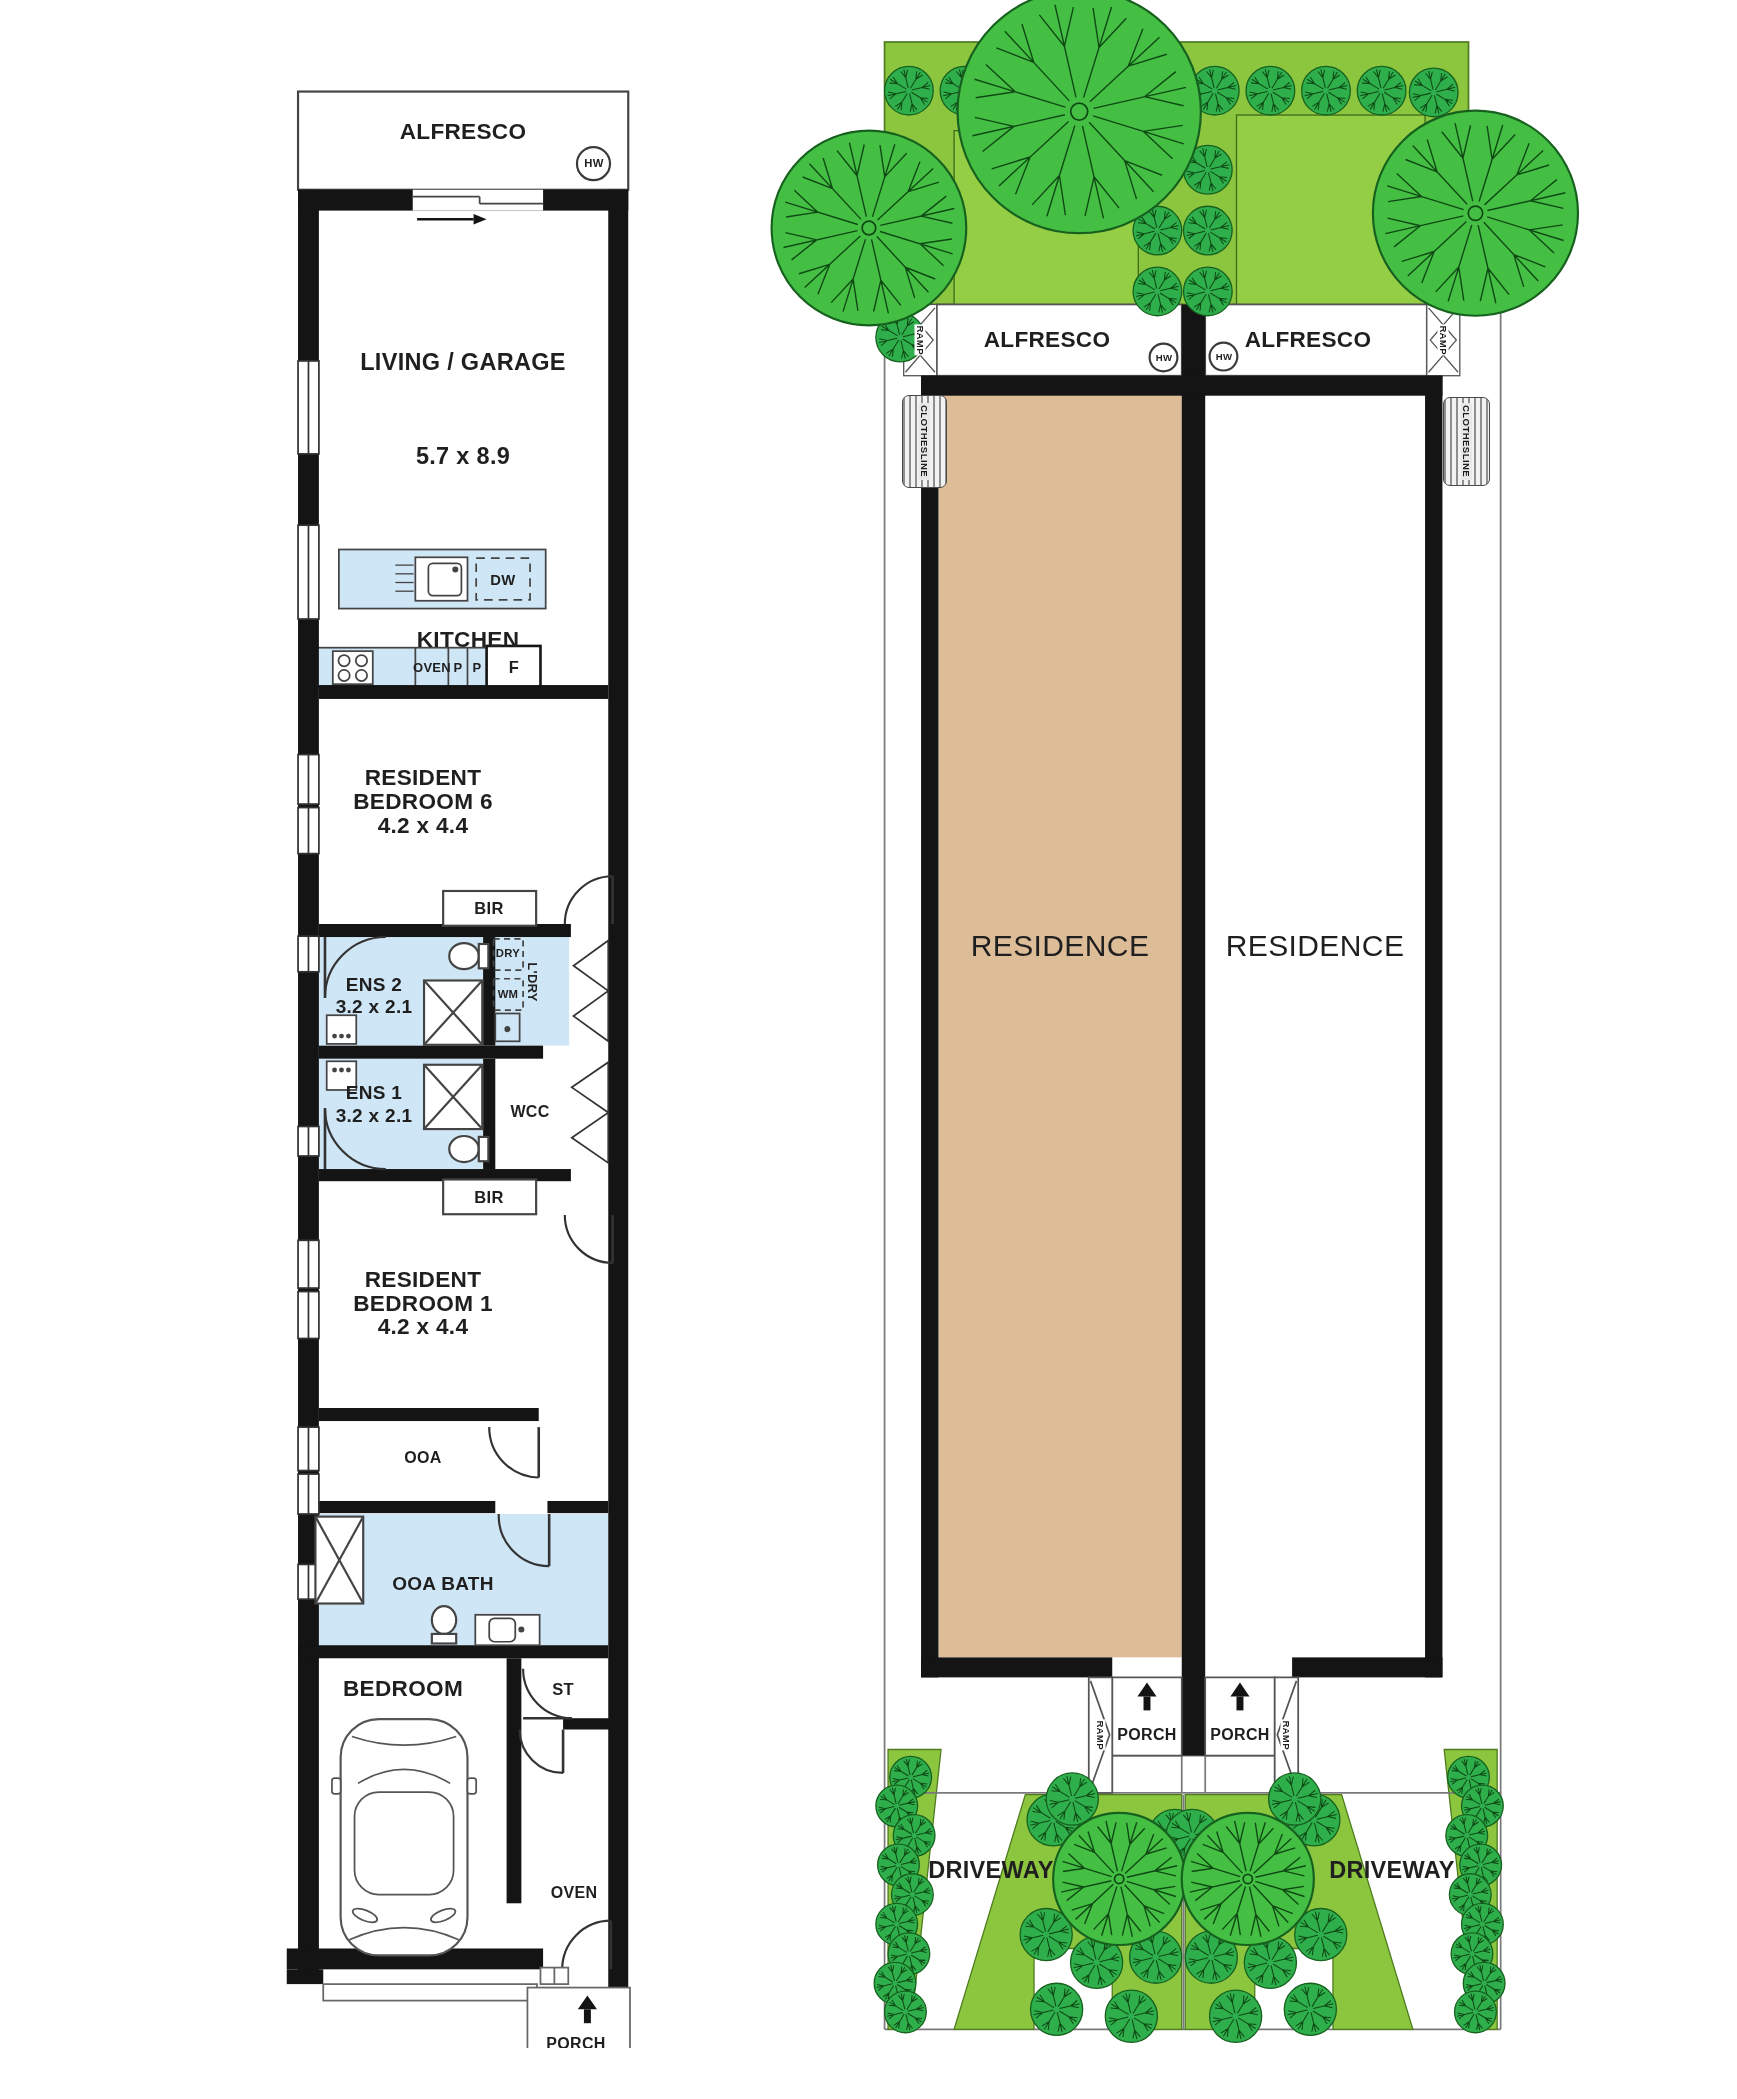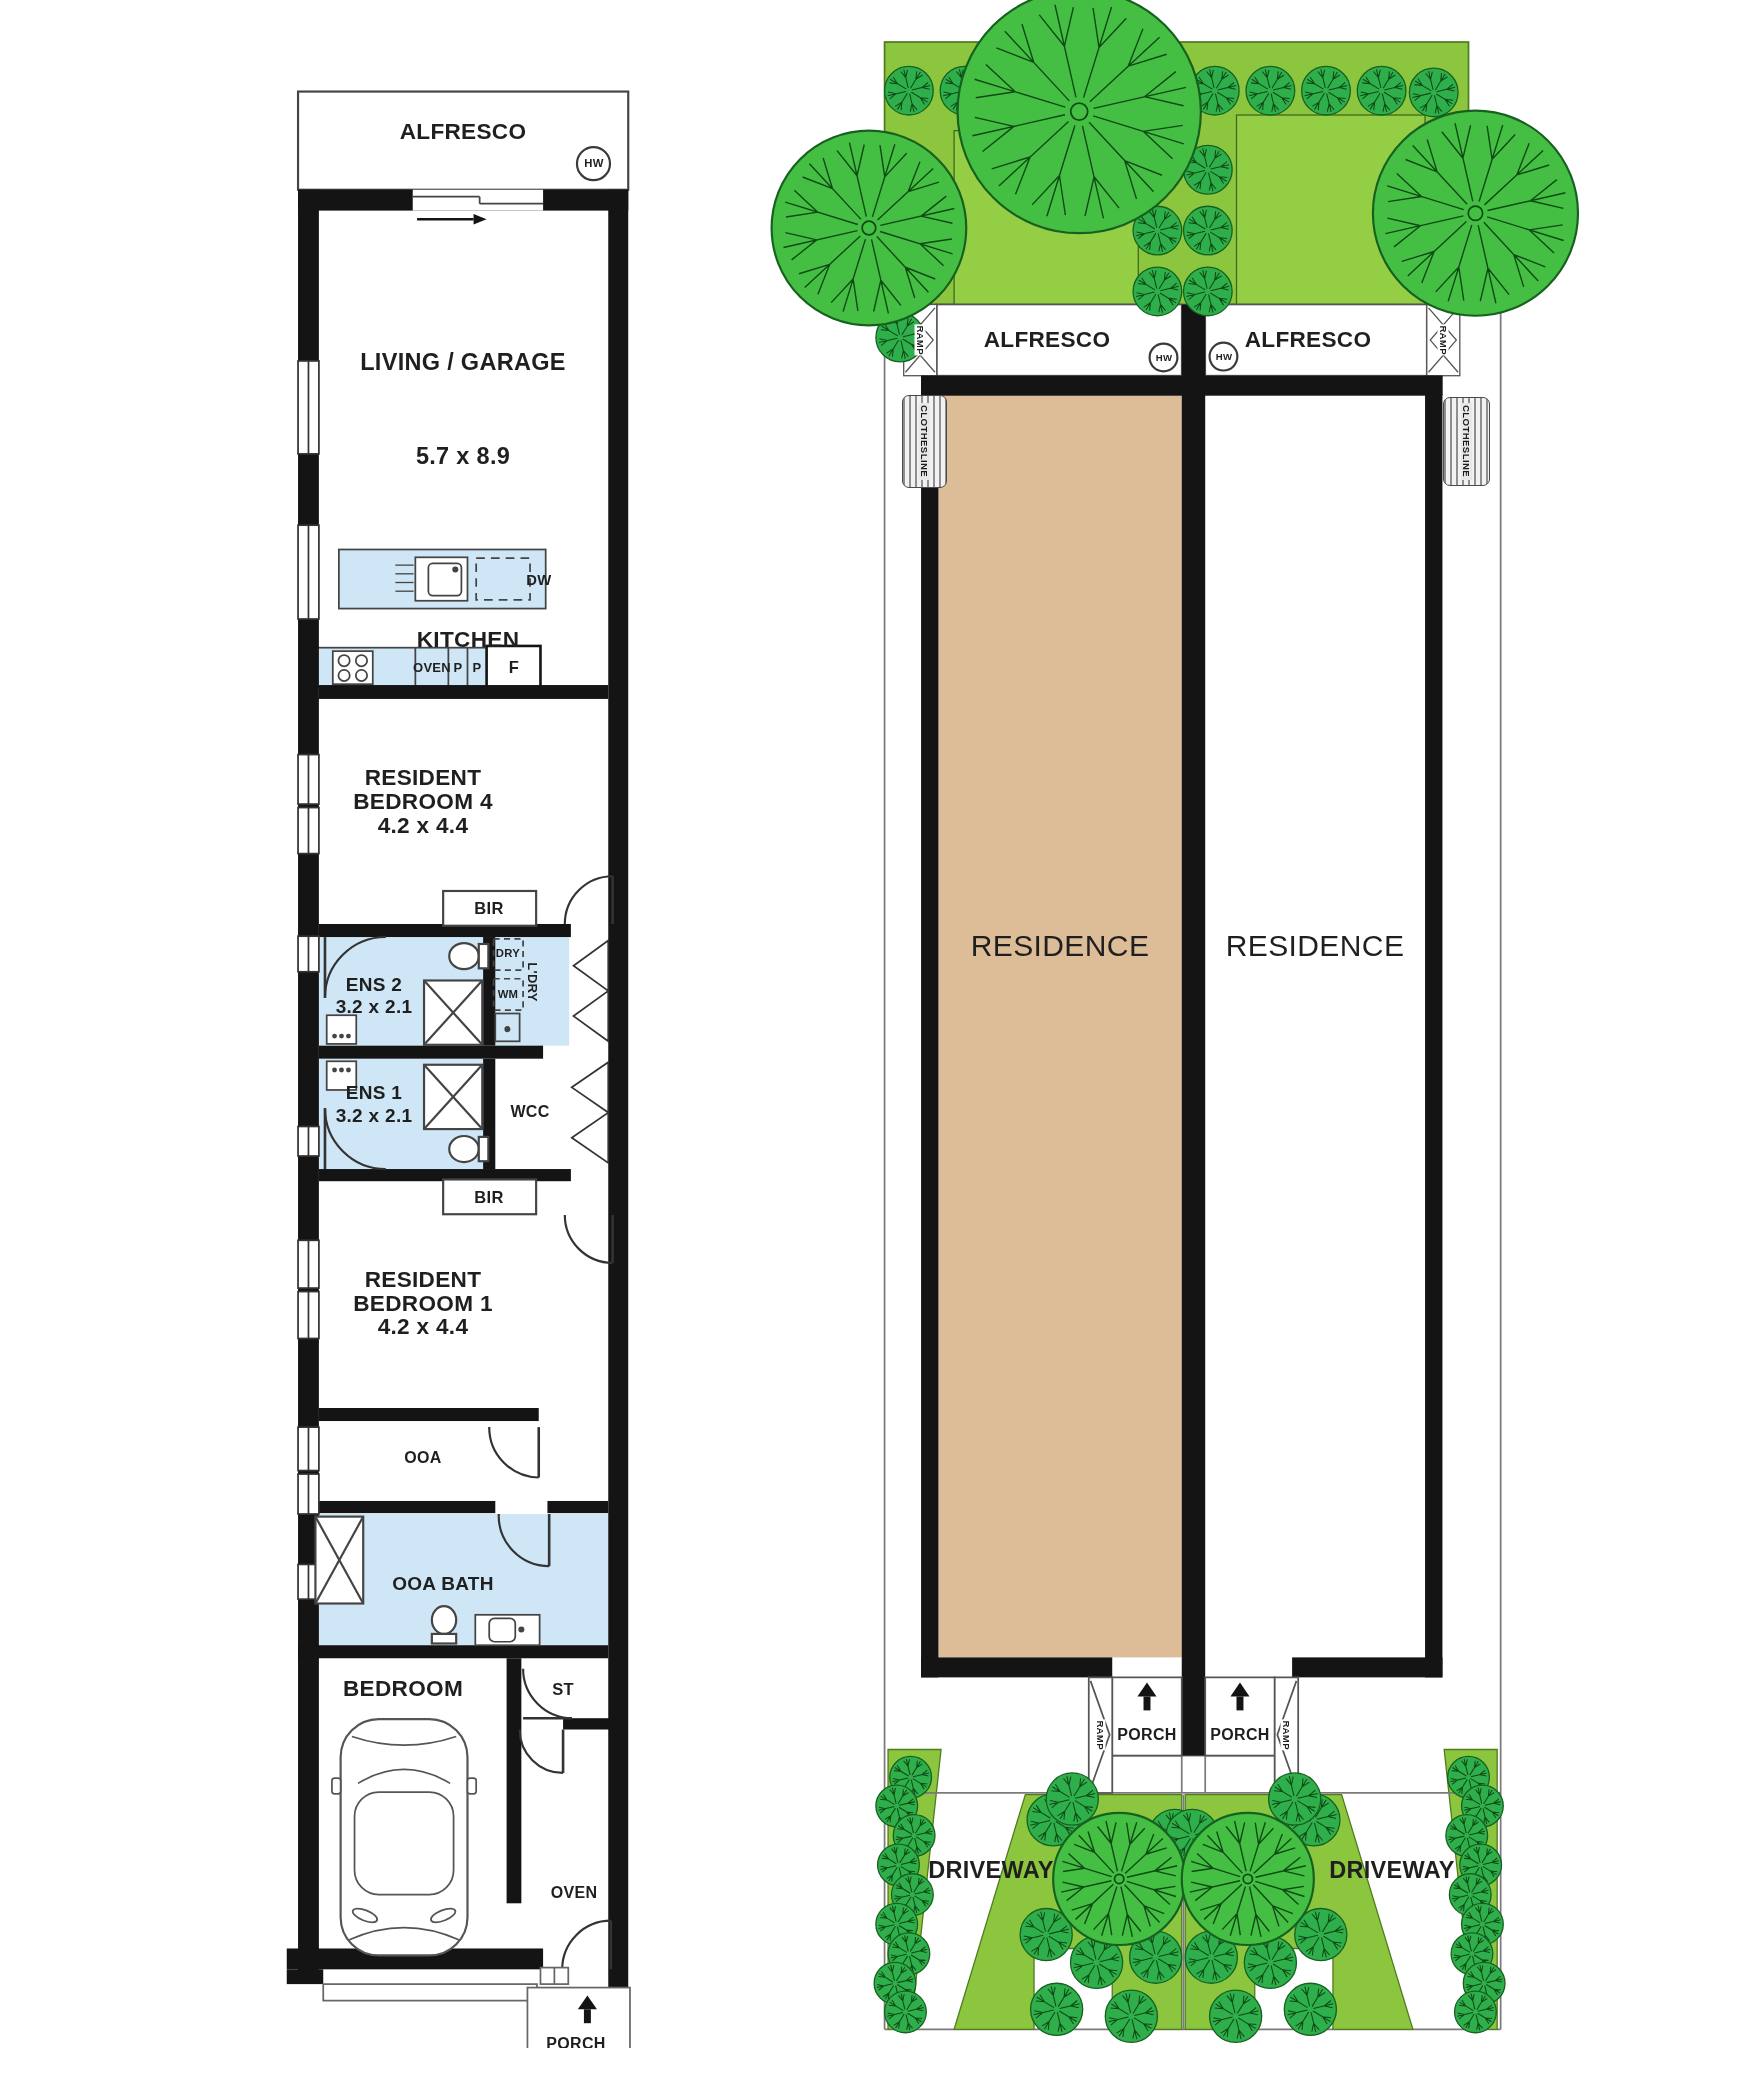--- a/index.html
+++ b/index.html
@@ -7,21 +7,21 @@
          font-family:"Liberation Sans",sans-serif;color:#1a1a1a;padding-left:28px;}
   svg{position:absolute;left:0;top:0;}
   .lbl{position:absolute;transform:translate(-50%,-50%);white-space:nowrap;
        font-weight:600;letter-spacing:0.3px;color:#1f1f1f;}
   .s36{font-size:30px;font-weight:500;letter-spacing:0.4px;}
   .s27{font-size:23.5px;}
   .s26{font-size:22.6px;}
   .s24{font-size:16px;}
   .s22{font-size:19px;}
   .s19{font-size:16.5px;}
-  .s17{font-size:14.8px;margin-left:36px;}
+  .s17{font-size:14.8px;}
   .s15{font-size:13px;}
   .s13{font-size:11.3px;}
   .s11{font-size:9.6px;font-weight:600;}
   .vlbl{writing-mode:vertical-rl;text-orientation:mixed;}
   .whitebg{background:#fff;padding:0.9px 0;}
   .clothesline{position:absolute;border:1.7px solid #4a4a4a;border-radius:7px;
     background:repeating-linear-gradient(90deg,#8f8f8f 0 1.7px,#f2f2f2 1.7px 6px);
     display:flex;align-items:center;justify-content:center;}
   .clothesline span{writing-mode:vertical-rl;font-size:9.6px;font-weight:600;background:#e8e8e8;
     padding:2.6px 0;letter-spacing:0.4px;}
@@ -533,21 +533,21 @@
 <div class="lbl s13" style="left:594px;top:163px">HW</div>
 <div class="lbl s27" style="left:463px;top:362px">LIVING / GARAGE</div>
 <div class="lbl s27" style="left:463px;top:456px">5.7 x 8.9</div>
 <div class="lbl s17" style="left:503px;top:580px">DW</div>
 <div class="lbl s26" style="left:468px;top:640px">KITCHEN</div>
 <div class="lbl s15" style="left:432px;top:667px">OVEN</div>
 <div class="lbl s15" style="left:458px;top:667px">P</div>
 <div class="lbl s15" style="left:477px;top:667px">P</div>
 <div class="lbl s19" style="left:514px;top:667px">F</div>
 <div class="lbl s26" style="left:423px;top:778px">RESIDENT</div>
-<div class="lbl s26" style="left:423px;top:802px">BEDROOM 4</div>
+<div class="lbl s26" style="left:423px;top:802px">BEDROOM 6</div>
 <div class="lbl s26" style="left:423px;top:826px">4.2 x 4.4</div>
 <div class="lbl s19" style="left:489px;top:908px">BIR</div>
 <div class="lbl s13" style="left:508px;top:953px">DRY</div>
 <div class="lbl s13" style="left:508px;top:994px">WM</div>
 <div class="lbl s15 vlbl" style="left:532px;top:982px">L'DRY</div>
 <div class="lbl s22" style="left:374px;top:985px">ENS 2</div>
 <div class="lbl s22" style="left:374px;top:1007px">3.2 x 2.1</div>
 <div class="lbl s22" style="left:374px;top:1093px">ENS 1</div>
 <div class="lbl s22" style="left:374px;top:1116px">3.2 x 2.1</div>
 <div class="lbl s24" style="left:530px;top:1112px">WCC</div>

